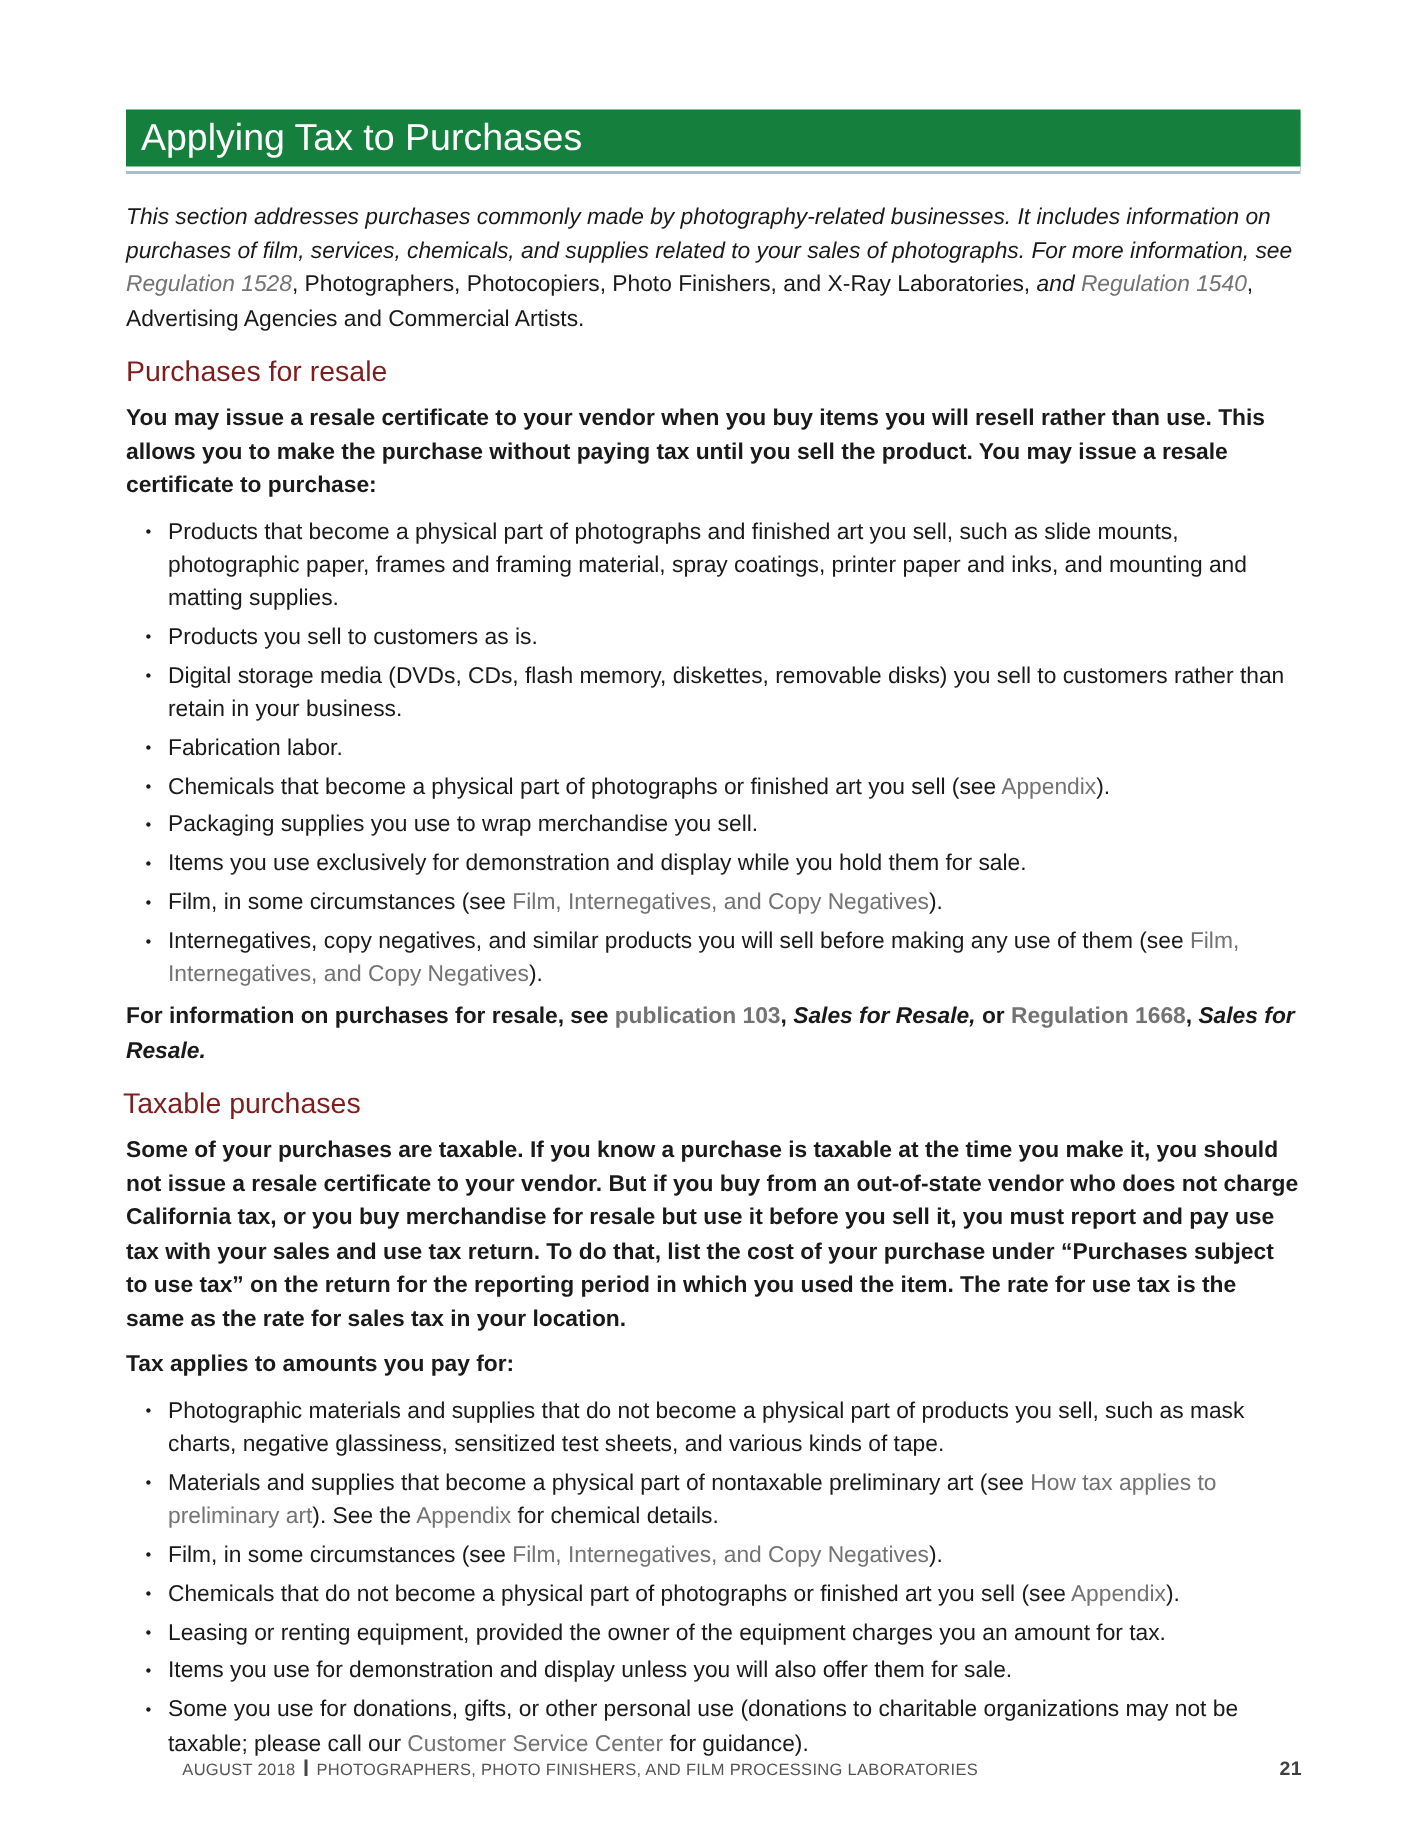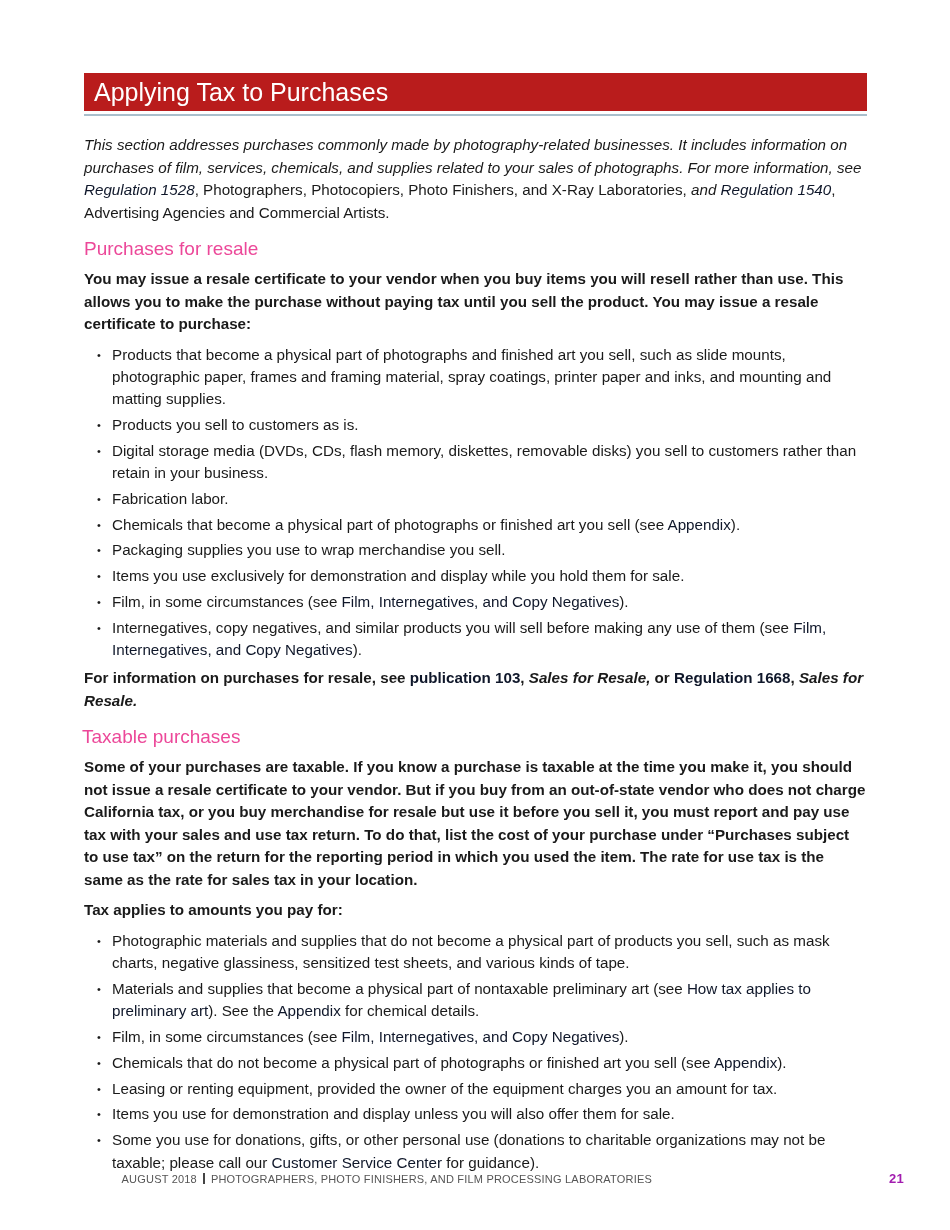--- a/index.html
+++ b/index.html
@@ -2,55 +2,55 @@
 <html><head>
 <meta charset="utf-8">
 <style>
   html, body { margin: 0; padding: 0; background: #ffffff; }
   body {
     width: 950px; height: 1230px; position: relative; overflow: hidden;
     font-family: "Liberation Sans", sans-serif; color: #1a1a1a;
   }
   .page { position: absolute; left: 84px; top: 73px; width: 783px; }
   .title-bar {
-    background: #b91c1c; color: #ffffff; height: 38px;
+    background: #15803d; color: #ffffff; height: 38px;
     display: flex; align-items: center; padding-left: 10px;
     font-family: "Liberation Sans", sans-serif; font-size: 25px;
     border-bottom: 3px solid #ffffff;
     box-shadow: 0 2px 0 0 #a9bfcc;
   }
   .intro {
     margin-top: 20px; font-size: 15.2px; line-height: 22.5px;
     font-family: "Liberation Sans", sans-serif;
   }
   .intro .it { font-style: italic; text-align: right; }
-  a.link { color: #0f172a; text-decoration: none; }
+  a.link { color: #737373; text-decoration: none; }
   h2 {
-    color: #ec4899; font-weight: normal; font-size: 19px;
+    color: #7f1d1d; font-weight: normal; font-size: 19px;
     margin: 14px 0 8px 0; font-family: "Liberation Sans", sans-serif;
   }
   h2.h2b { margin-left: -2px; }
   p.body {
     font-size: 15.2px; line-height: 22.5px; margin: 0 0 8px 0; font-weight: bold;
   }
   ul.bullets { list-style: none; margin: 0 0 6px 0; padding: 0; }
   ul.bullets li {
     position: relative; padding-left: 28px; font-size: 15.2px;
     line-height: 22.3px; margin-bottom: 3.5px;
   }
   ul.bullets li::before {
     content: "•"; position: absolute; left: 13px; top: 0; font-size: 11px;
   }
   .footer {
     position: absolute; top: 1172px; left: 0; width: 790px; height: 16px;
     font-size: 11px; color: #555555; letter-spacing: 0.2px; text-align: center;
   }
   .footer .left { position: absolute; right: 138px; top: 1px; }
   .footer .sep { display: inline-block; width: 2px; height: 11px; background: #444; margin: 0 6px; vertical-align: -1px; }
-  .footer .num { position: absolute; left: 889px; top: -1px; font-size: 13px; font-weight: bold; color: #a21caf; }
+  .footer .num { position: absolute; left: 853px; top: -1px; font-size: 13px; font-weight: bold; color: #404040; }
 </style>
 </head>
 <body>
 
 <div class="page">
   <div class="title-bar">Applying Tax to Purchases</div>
 
   <div class="intro">
     <span class="it">This section addresses purchases commonly made by photography-related businesses. It includes information on purchases of film, services, chemicals, and supplies related to your sales of photographs. For more information, see </span><a class="link it" href="#">Regulation 1528</a><span>, Photographers, Photocopiers, Photo Finishers, and X-Ray Laboratories, </span><span class="it">and </span><a class="link it" href="#">Regulation 1540</a><span>,</span><br><span>Advertising Agencies and Commercial Artists.</span>
   </div>

